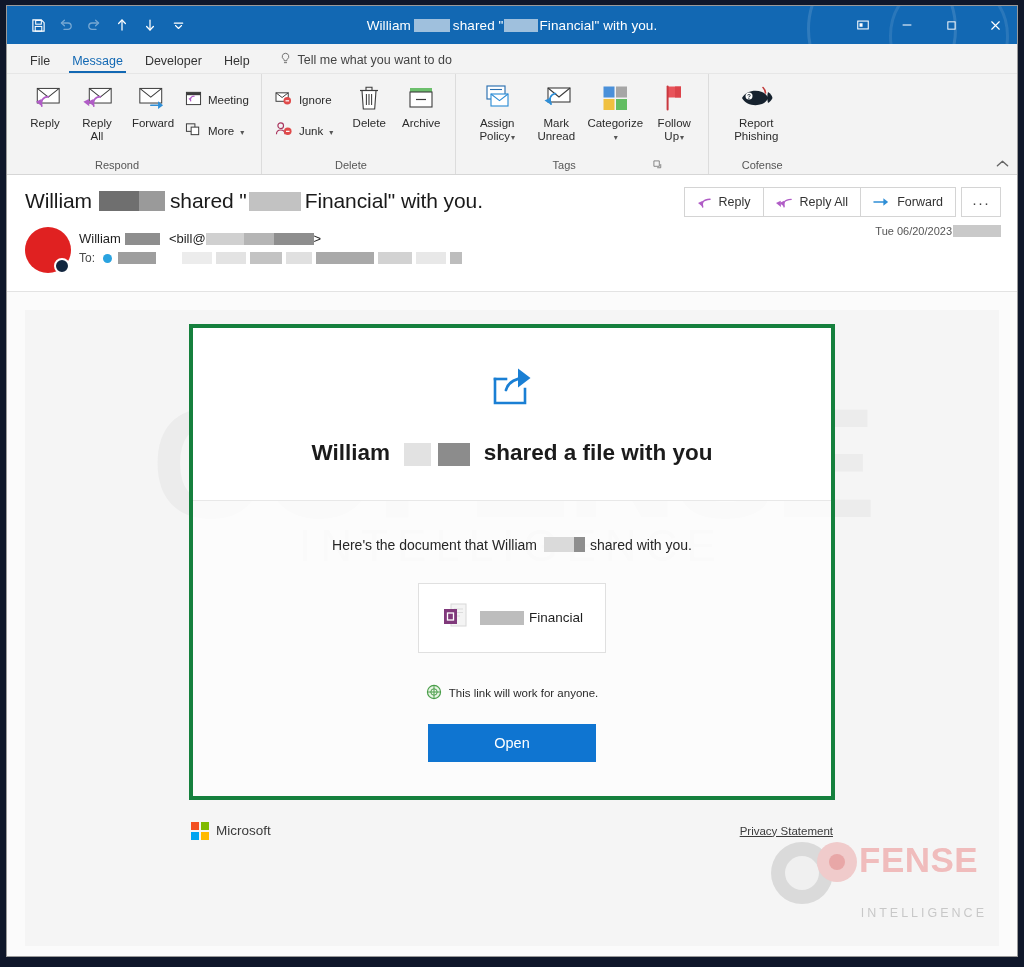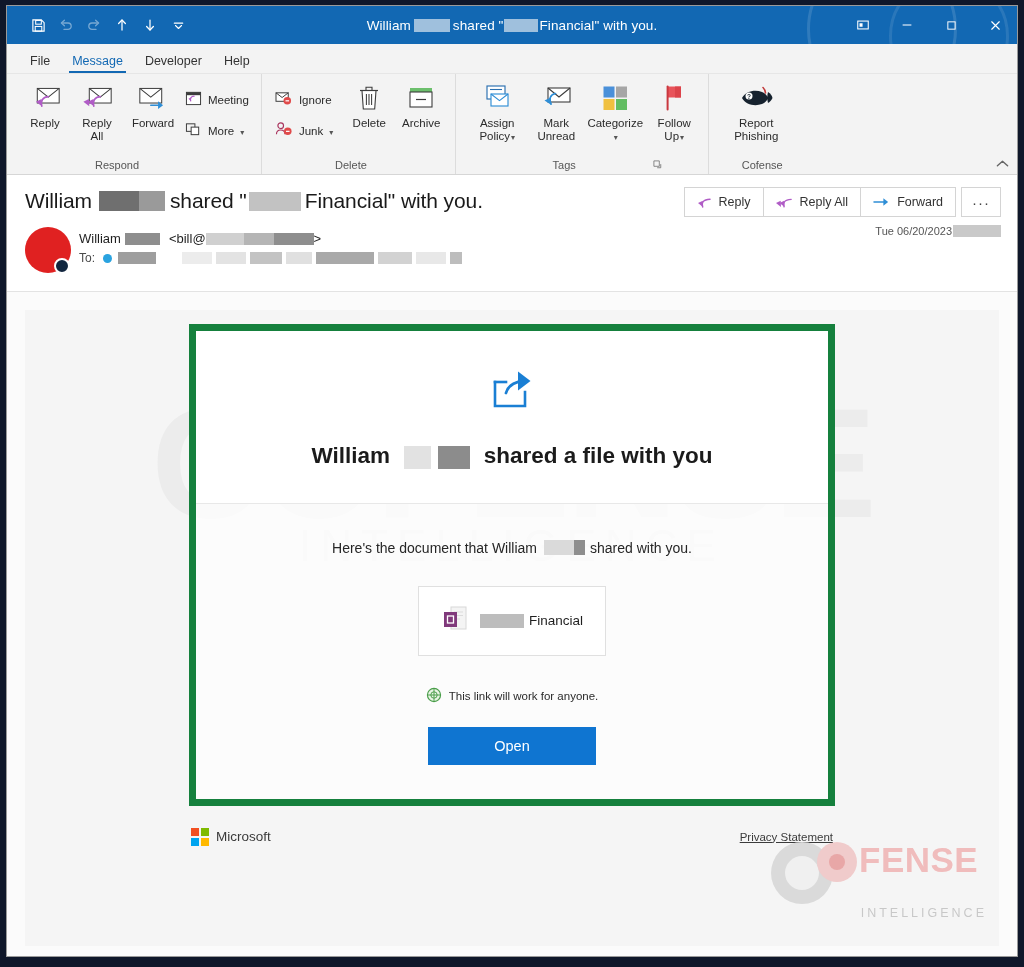--- a/index.html
+++ b/index.html
@@ -324,21 +324,21 @@
     font-weight: normal;
     color: rgba(150,150,150,0.10);
     margin-top: -12px;
   }
 
   .card {
     position: relative;
     width: 646px;
     margin: 14px auto 0 auto;
     background: rgba(255,255,255,0.72);
-    border: 7px solid #15803d;
+    border: 4px solid #15803d;
   }
   .card-top {
     background: rgba(255,255,255,0.92);
     border-bottom: 1px solid #e8e8e8;
     padding: 36px 60px 32px 60px;
     text-align: center;
   }
   .share-icon { margin-bottom: 26px; }
   .card-head {
     font-size: 22.5px;
@@ -557,20 +557,29 @@
             </svg>
         </div>
       </div>
     </div>
 
     <div class="tabstrip">
       <div class="tab">File</div>
       <div class="tab active">Message</div>
       <div class="tab">Developer</div>
       <div class="tab">Help</div>
+      <div class="tellme">
+        <span class="bulb">
+          <svg width="13" height="13" viewBox="0 0 16 16">
+              <path d="M8 1.6a4 4 0 0 0-2.4 7.2c.5.4.8 1 .8 1.6v.4h3.2v-.4c0-.6.3-1.2.8-1.6A4 4 0 0 0 8 1.6z" fill="none" stroke="#5a5a5a" stroke-width="1.05"></path>
+              <path d="M6.6 13.1h2.8" stroke="#5a5a5a" stroke-width="1.05" stroke-linecap="round"></path>
+            </svg>
+        </span>
+        <span>Tell me what you want to do</span>
+      </div>
     </div>
 
     <div class="ribbon">
 
       <div class="rgroup" style="padding-left:12px;">
         <div class="rgroup-inner">
           <div class="rbtn">
             <span class="glyph">
               <svg width="31" height="24" viewBox="0 0 34 26">
                 <rect x="8" y="2.5" width="24" height="16" fill="#fff" stroke="#3c3c3c" stroke-width="1.1"></rect>

